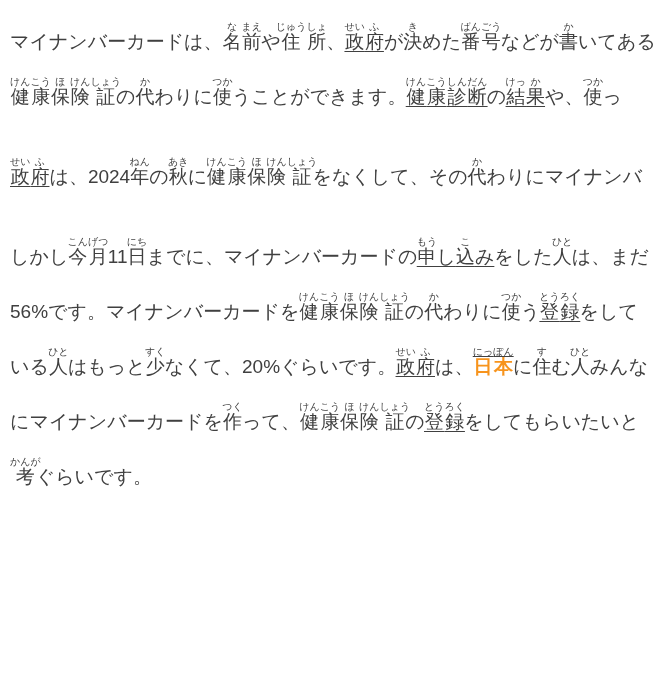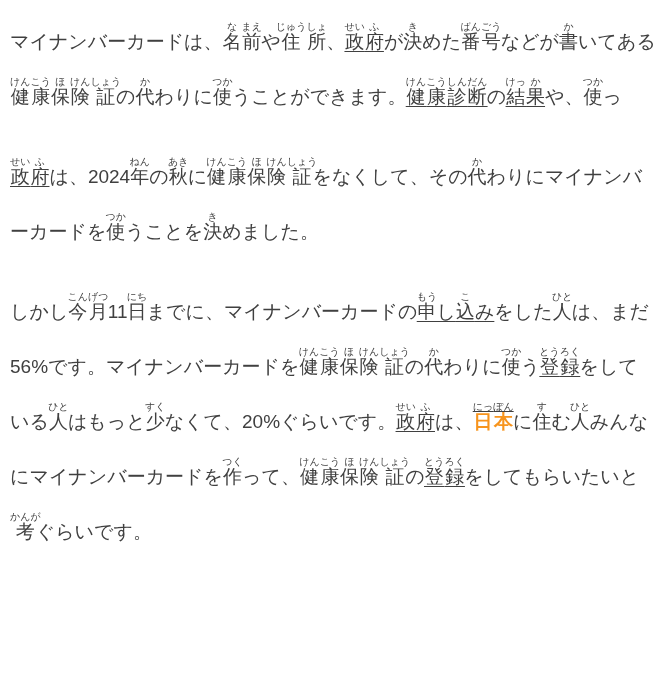--- a/index.html
+++ b/index.html
@@ -61,21 +61,20 @@
 </head>
 <body>
 
 <main class="article">
     <p>
       <span class="line"><span class="seg">マイナンバーカードは、</span><span class="seg"><ruby>名<rt>な</rt></ruby><ruby>前<rt>まえ</rt></ruby></span><span class="seg">や</span><span class="seg"><ruby>住<rt>じゅう</rt></ruby><ruby>所<rt>しょ</rt></ruby></span><span class="seg">、</span><span class="seg u"><ruby>政<rt>せい</rt></ruby><ruby>府<rt>ふ</rt></ruby></span><span class="seg">が</span><span class="seg"><ruby>決<rt>き</rt></ruby></span><span class="seg">めた</span><span class="seg"><ruby>番<rt>ばん</rt></ruby><ruby>号<rt>ごう</rt></ruby></span><span class="seg">などが</span><span class="seg"><ruby>書<rt>か</rt></ruby></span><span class="seg">いてある</span></span>
       <span class="line"><span class="seg"><ruby>健<rt>けん</rt></ruby><ruby>康<rt>こう</rt></ruby><ruby>保<rt>ほ</rt></ruby><ruby>険<rt>けん</rt></ruby><ruby>証<rt>しょう</rt></ruby></span><span class="seg">の</span><span class="seg"><ruby>代<rt>か</rt></ruby></span><span class="seg">わりに</span><span class="seg"><ruby>使<rt>つか</rt></ruby></span><span class="seg">うことができます。</span><span class="seg u"><ruby>健<rt>けん</rt></ruby><ruby>康<rt>こう</rt></ruby><ruby>診<rt>しん</rt></ruby><ruby>断<rt>だん</rt></ruby></span><span class="seg">の</span><span class="seg u"><ruby>結<rt>けっ</rt></ruby><ruby>果<rt>か</rt></ruby></span><span class="seg">や、</span><span class="seg"><ruby>使<rt>つか</rt></ruby></span><span class="seg">っ</span></span>
     </p>
     <p>
       <span class="line"><span class="seg u"><ruby>政<rt>せい</rt></ruby><ruby>府<rt>ふ</rt></ruby></span><span class="seg">は、2024</span><span class="seg"><ruby>年<rt>ねん</rt></ruby></span><span class="seg">の</span><span class="seg"><ruby>秋<rt>あき</rt></ruby></span><span class="seg">に</span><span class="seg"><ruby>健<rt>けん</rt></ruby><ruby>康<rt>こう</rt></ruby><ruby>保<rt>ほ</rt></ruby><ruby>険<rt>けん</rt></ruby><ruby>証<rt>しょう</rt></ruby></span><span class="seg">をなくして、その</span><span class="seg"><ruby>代<rt>か</rt></ruby></span><span class="seg">わりにマイナンバ</span></span>
-      <span class="line"><span class="seg">ーカードを</span><span class="seg"><ruby>使<rt>つか</rt></ruby></span><span class="seg">うことを</span><span class="seg"><ruby>決<rt>き</rt></ruby></span><span class="seg">めました。</span></span>
     </p>
     <p>
       <span class="line"><span class="seg">しかし</span><span class="seg"><ruby>今<rt>こん</rt></ruby><ruby>月<rt>げつ</rt></ruby></span><span class="seg">11</span><span class="seg"><ruby>日<rt>にち</rt></ruby></span><span class="seg">までに、マイナンバーカードの</span><span class="seg u"><ruby>申<rt>もう</rt></ruby>し<ruby>込<rt>こ</rt></ruby>み</span><span class="seg">をした</span><span class="seg"><ruby>人<rt>ひと</rt></ruby></span><span class="seg">は、まだ</span></span>
       <span class="line"><span class="seg">56%です。マイナンバーカードを</span><span class="seg"><ruby>健<rt>けん</rt></ruby><ruby>康<rt>こう</rt></ruby><ruby>保<rt>ほ</rt></ruby><ruby>険<rt>けん</rt></ruby><ruby>証<rt>しょう</rt></ruby></span><span class="seg">の</span><span class="seg"><ruby>代<rt>か</rt></ruby></span><span class="seg">わりに</span><span class="seg"><ruby>使<rt>つか</rt></ruby></span><span class="seg">う</span><span class="seg u"><ruby>登<rt>とう</rt></ruby><ruby>録<rt>ろく</rt></ruby></span><span class="seg">をして</span></span>
       <span class="line"><span class="seg">いる</span><span class="seg"><ruby>人<rt>ひと</rt></ruby></span><span class="seg">はもっと</span><span class="seg"><ruby>少<rt>すく</rt></ruby></span><span class="seg">なくて、20%ぐらいです。</span><span class="seg u"><ruby>政<rt>せい</rt></ruby><ruby>府<rt>ふ</rt></ruby></span><span class="seg">は、</span><span class="seg hl"><ruby>日<rt>にっ</rt></ruby><ruby>本<rt>ぽん</rt></ruby></span><span class="seg">に</span><span class="seg"><ruby>住<rt>す</rt></ruby></span><span class="seg">む</span><span class="seg"><ruby>人<rt>ひと</rt></ruby></span><span class="seg">みんな</span></span>
       <span class="line"><span class="seg">にマイナンバーカードを</span><span class="seg"><ruby>作<rt>つく</rt></ruby></span><span class="seg">って、</span><span class="seg"><ruby>健<rt>けん</rt></ruby><ruby>康<rt>こう</rt></ruby><ruby>保<rt>ほ</rt></ruby><ruby>険<rt>けん</rt></ruby><ruby>証<rt>しょう</rt></ruby></span><span class="seg">の</span><span class="seg u"><ruby>登<rt>とう</rt></ruby><ruby>録<rt>ろく</rt></ruby></span><span class="seg">をしてもらいたいと</span></span>
       <span class="line"><span class="seg"><ruby>考<rt>かんが</rt></ruby></span><span class="seg">ぐらいです。</span></span>
     </p>
   </main>
 

